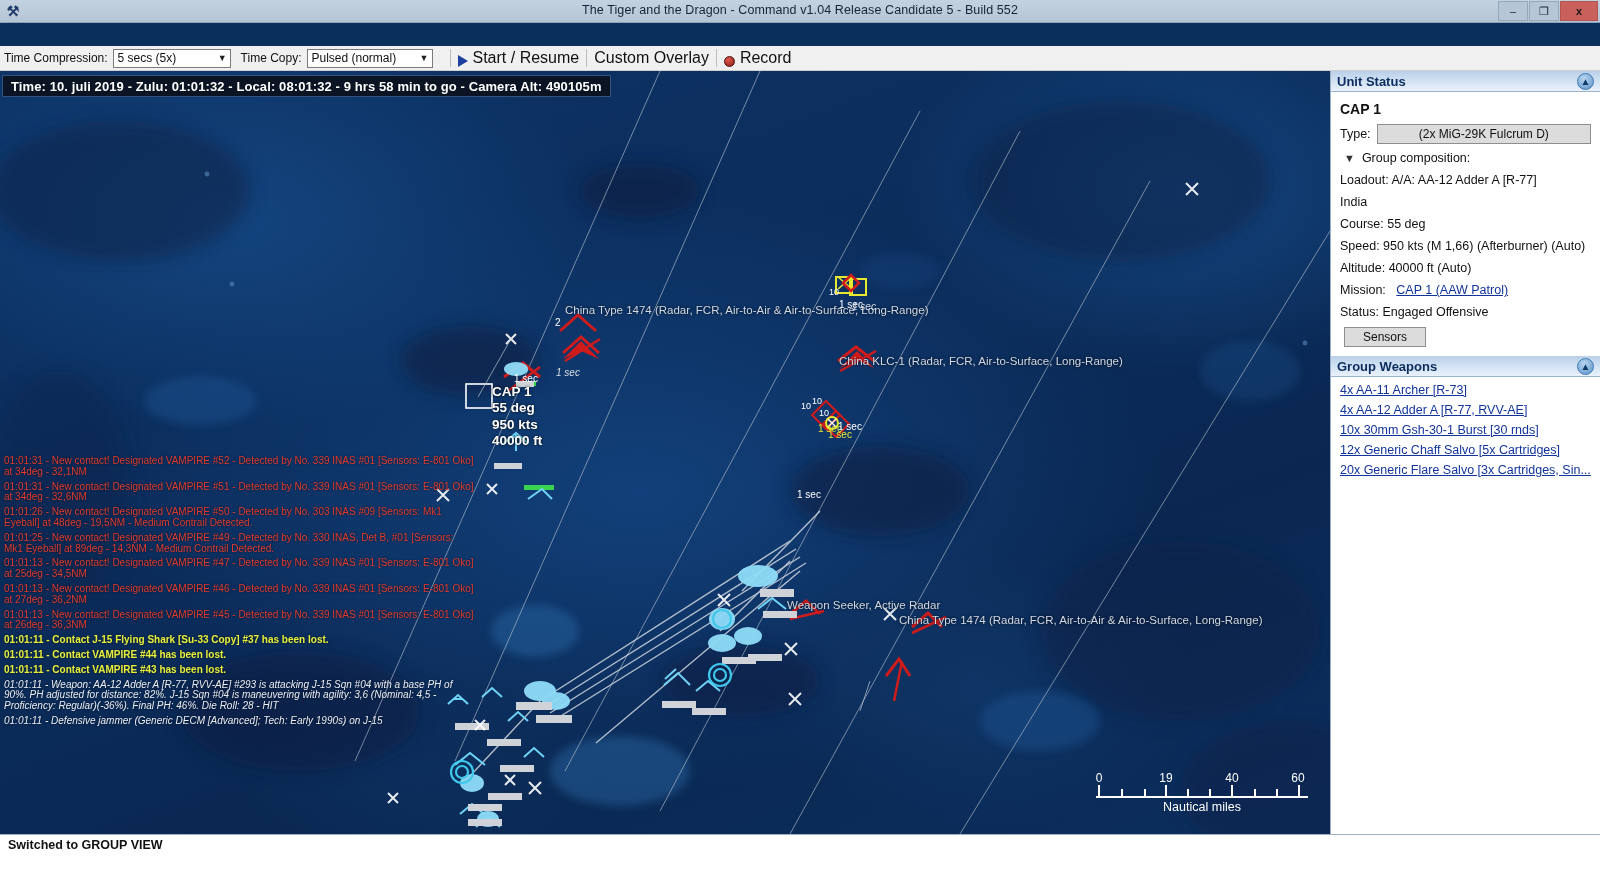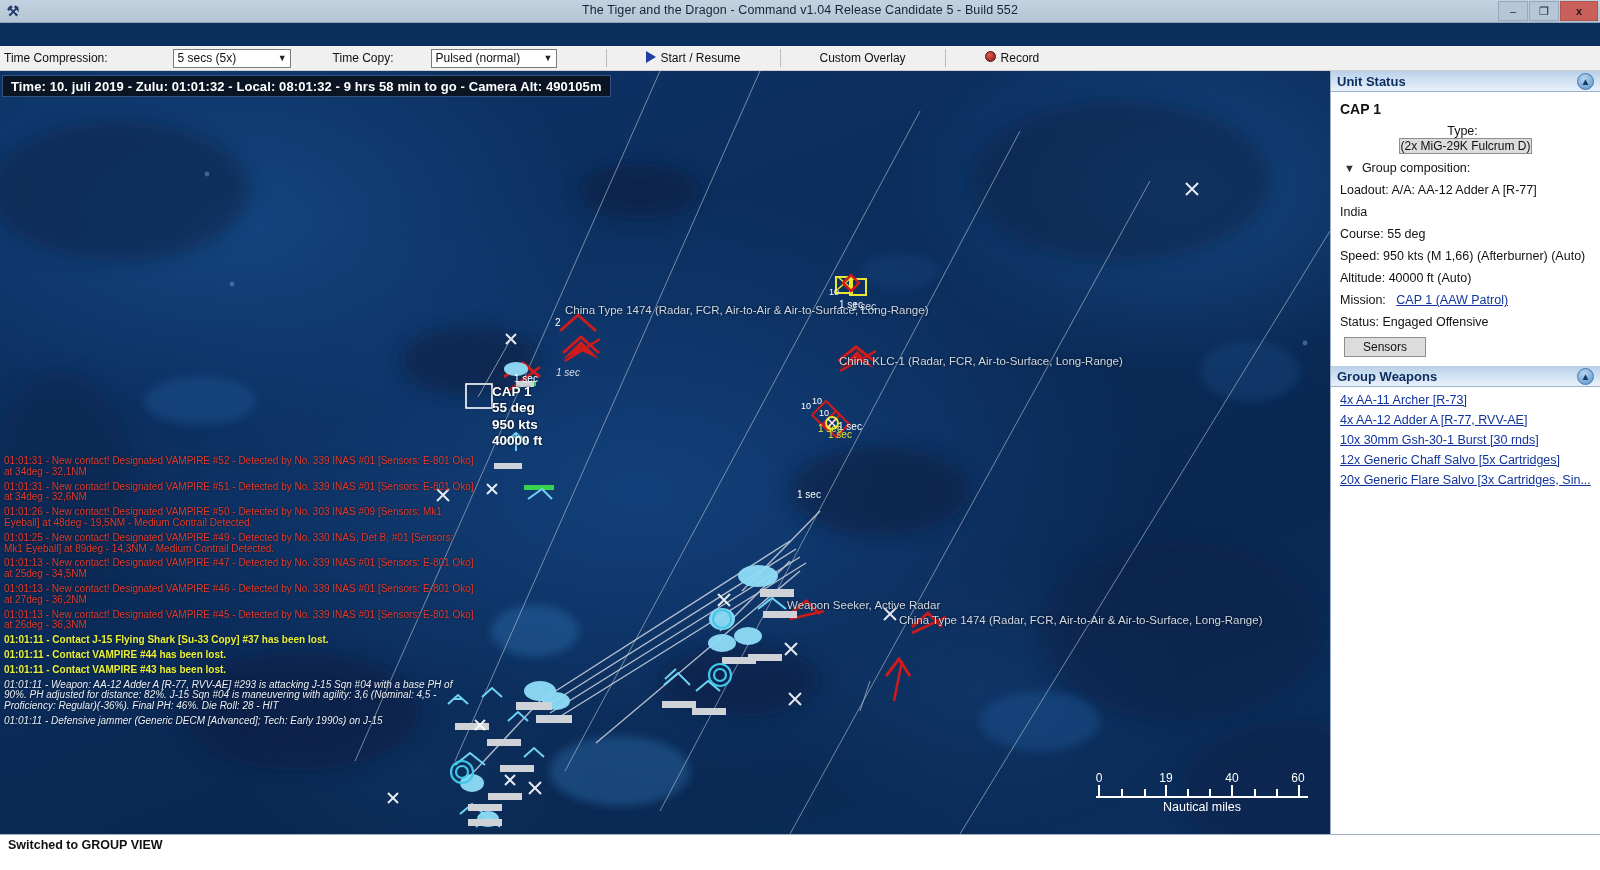--- a/index.html
+++ b/index.html
@@ -53,36 +53,35 @@
     margin-left: 8px; width: 70px; height: 17px; background: #dcdcdc;
     border: 1px solid #8f8f8f; font-size: 12px; color: #111;
     display: flex; align-items: center; justify-content: center;
   }
 
   
   .toolbar {
     position: absolute; left: 0; top: 46px; width: 1600px; height: 25px;
     background: #f0f0f0; display: flex; align-items: center; padding-left: 4px;
     border-bottom: 1px solid #cfcfcf;
-    gap: 32px;
   }
   .tbl { font-size: 12px; color: #111; margin-right: 5px; }
   .combo {
     position: relative; height: 19px; background: #fff; border: 1px solid #7a7a7a;
     display: flex; align-items: center; padding: 0 20px 0 4px;
     font-size: 12px; color: #111; margin-right: 10px;
   }
   .combo .arrow {
     position: absolute; right: 3px; top: 50%; transform: translateY(-50%);
     font-size: 9px; color: #222;
   }
-  .combo.cmp { width: 118px; margin-left: 28px; }
+  .combo.cmp { width: 118px; }
   .combo.mode { width: 126px; }
   .tb-sep { width: 1px; height: 18px; background: #bdbdbd; margin: 0 7px; }
-  .tb-action { font-size: 12px; color: #111; display: flex; align-items: flex-start; gap: 5px; }
+  .tb-action { font-size: 16px; color: #111; display: flex; align-items: flex-end; gap: 5px; }
   .play-tri {
     width: 0; height: 0; border-left: 10px solid #1f3fa0;
     border-top: 6px solid transparent; border-bottom: 6px solid transparent;
   }
   .rec-dot {
     width: 11px; height: 11px; border-radius: 50%;
     background: radial-gradient(circle at 35% 30%, #e05a4f, #8a1a12);
     border: 1px solid #4f0d08;
   }
 
@@ -154,21 +153,21 @@
     font-size: 13px; font-weight: bold; color: #0b2c5e;
   }
   .panel-header .collapse {
     margin-left: auto; width: 17px; height: 17px; border-radius: 50%;
     background: radial-gradient(circle at 40% 30%, #b8d5ef, #5b93c9);
     border: 1px solid #3f79b3; color: #103a69; font-size: 10px;
     display: flex; align-items: center; justify-content: center; font-weight: bold;
   }
   .panel-body { padding: 6px 9px 0 9px; }
   .unit-name { font-size: 14px; font-weight: bold; color: #111; margin: 3px 0 7px 0; }
-  .field-row { display: flex; align-items: center; margin-bottom: 7px; flex-direction: column; }
+  .field-row { display: flex; align-items: center; margin-bottom: 7px; }
   .field-label { font-size: 12.5px; color: #111; margin-right: 6px; }
   .type-box {
     flex: 1; height: 20px; background: #dcdcdc; border: 1px solid #8e8e8e;
     display: flex; align-items: center; justify-content: center;
     font-size: 12px; color: #111;
   }
   .group-comp { display: flex; align-items: center; gap: 7px; margin: 2px 0 8px 4px; }
   .chev { font-size: 11px; color: #333; }
   .group-comp span.txt { font-size: 12.5px; color: #111; }
   .pline { font-size: 12.5px; color: #111; margin-bottom: 8px; }

